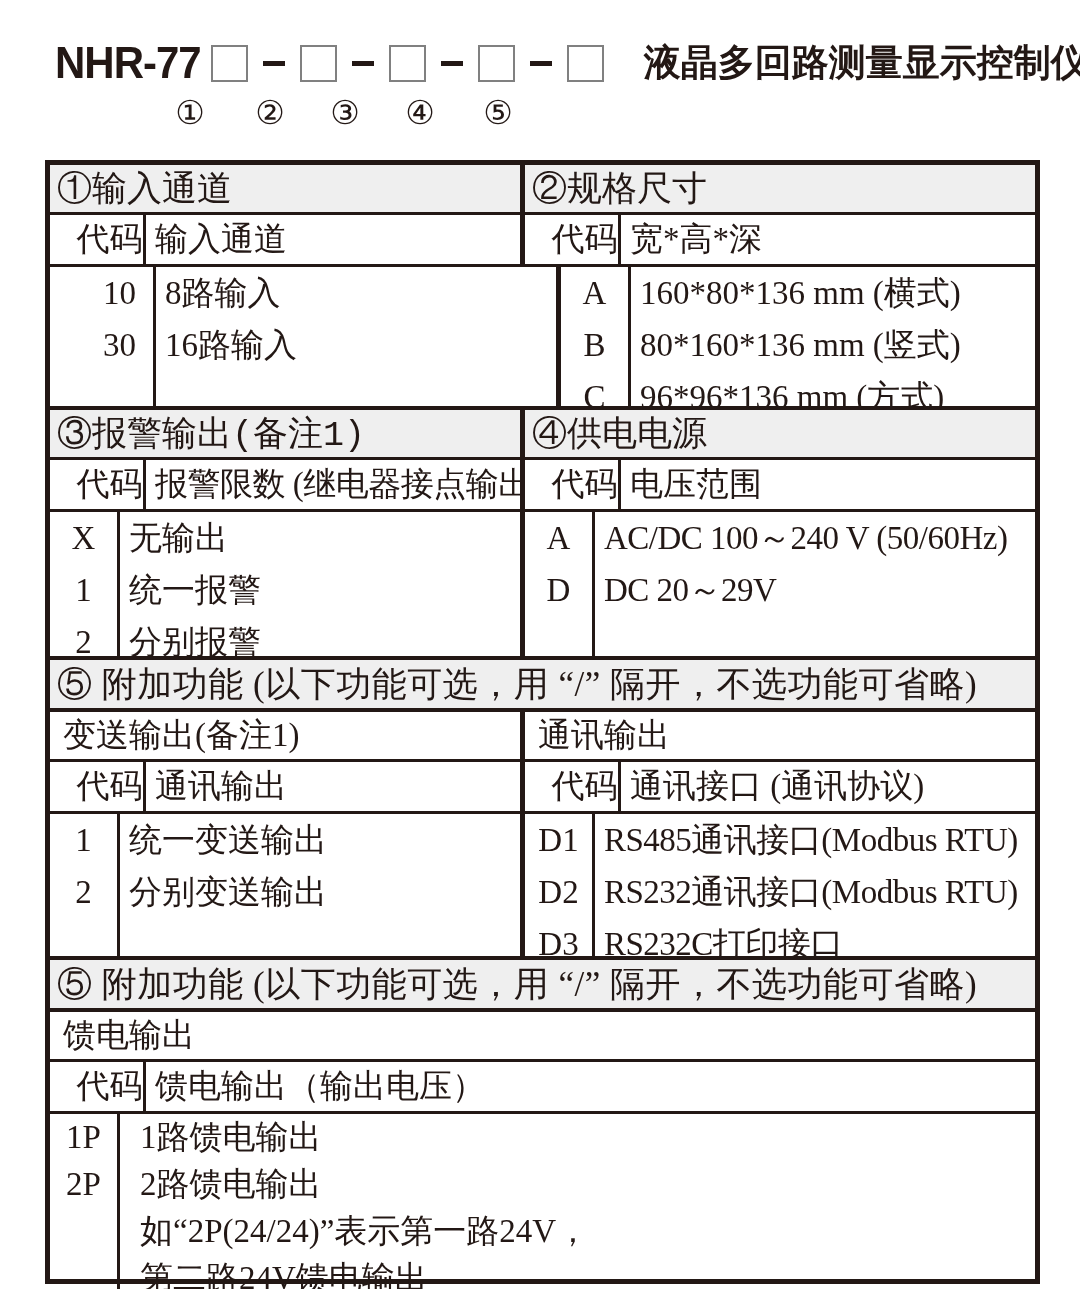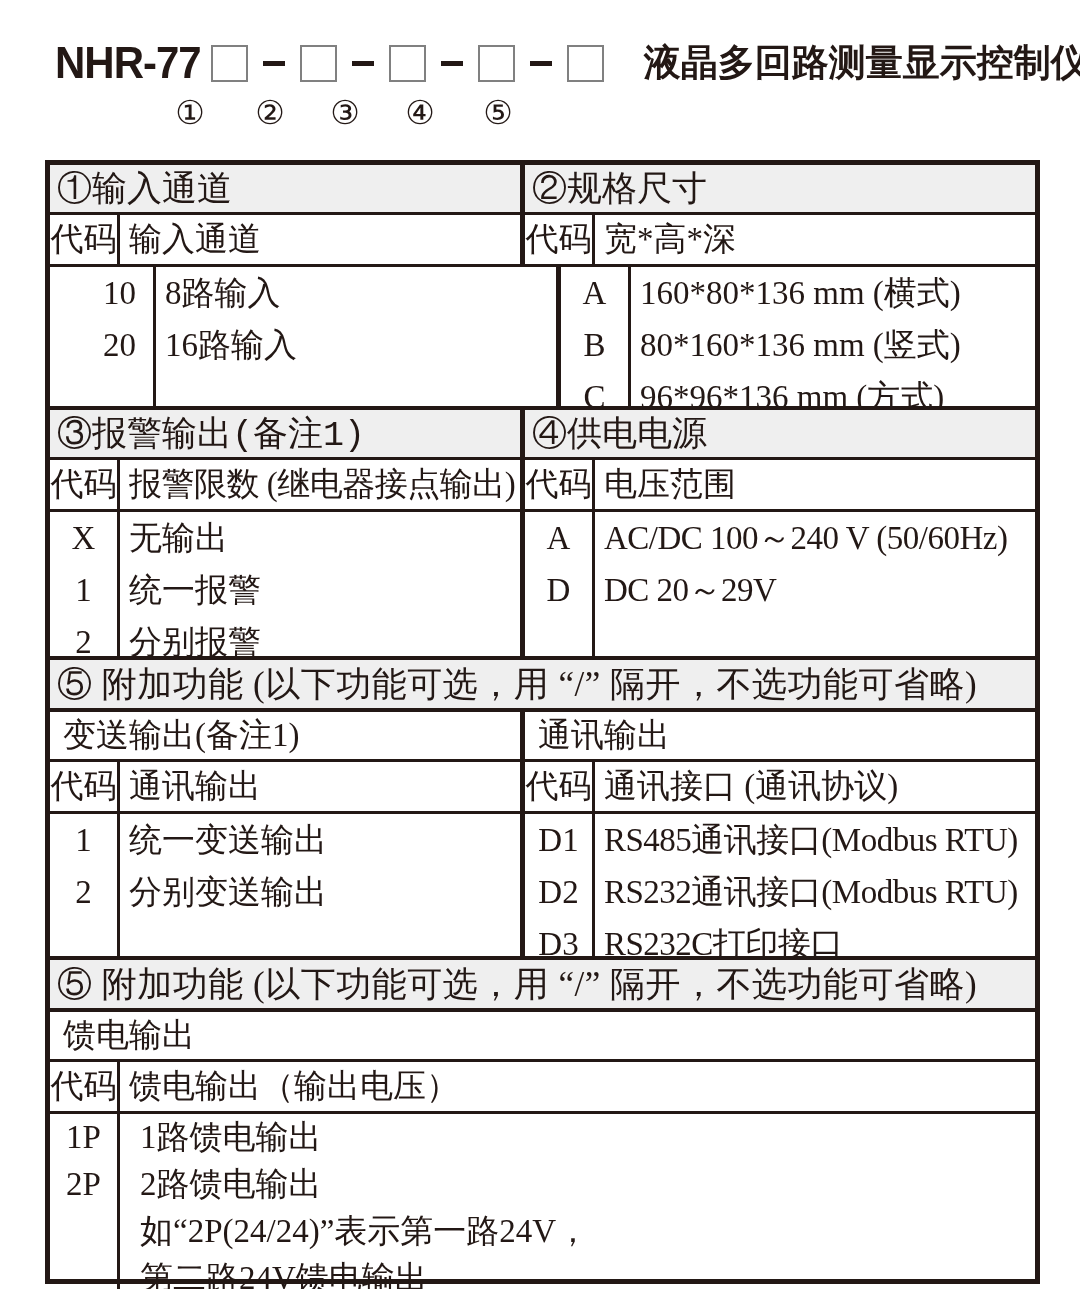--- a/index.html
+++ b/index.html
@@ -73,21 +73,21 @@
     flex:1;background:var(--band);display:flex;align-items:center;
     padding-left:7px;font-size:35px;white-space:nowrap;letter-spacing:0.5px;
   }
   .subtitle-cell{
     flex:1;display:flex;align-items:center;padding-left:13px;white-space:nowrap;
   }
   .lines{display:flex;flex-direction:column;}
   .ln{height:52px;line-height:52px;white-space:nowrap;}
   .rowN .ln{height:47px;line-height:47px;}
   .hdr-cell{display:flex;align-items:center;white-space:nowrap;}
-  .hdr-cell.ctr{justify-content:center;}
+  .hdr-cell.ctr{justify-content:center;margin-left:26px;}
   .tight{letter-spacing:-0.5px;}
 </style>
 </head>
 <body>
 
 <div class="model-line">
   <span class="model-prefix">NHR-77</span>
   <span class="code-box"></span>
   <span class="dash"></span>
   <span class="code-box"></span>
@@ -123,21 +123,21 @@
     <div class="half right">
       <div class="codecol hdr-cell ctr">代码</div>
       <div class="desccol hdr-cell">宽*高*深</div>
     </div>
   </div>
 
   <div class="row rC thick">
     <div class="half left">
       <div class="codecol lines">
         <div class="ln">10</div>
-        <div class="ln">20</div>
+        <div class="ln">30</div>
       </div>
       <div class="desccol lines">
         <div class="ln">8路输入</div>
         <div class="ln">16路输入</div>
       </div>
     </div>
     <div class="half right">
       <div class="codecol lines">
         <div class="ln">A</div>
         <div class="ln">B</div>

